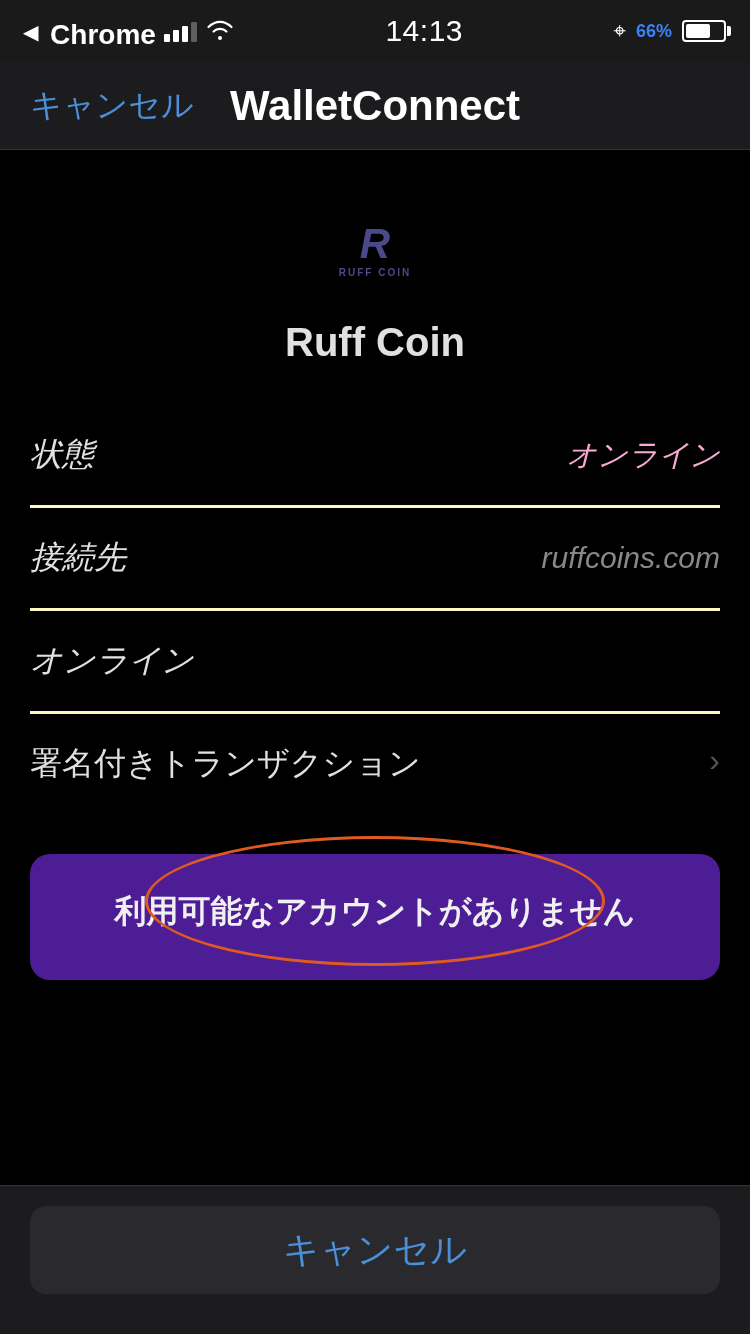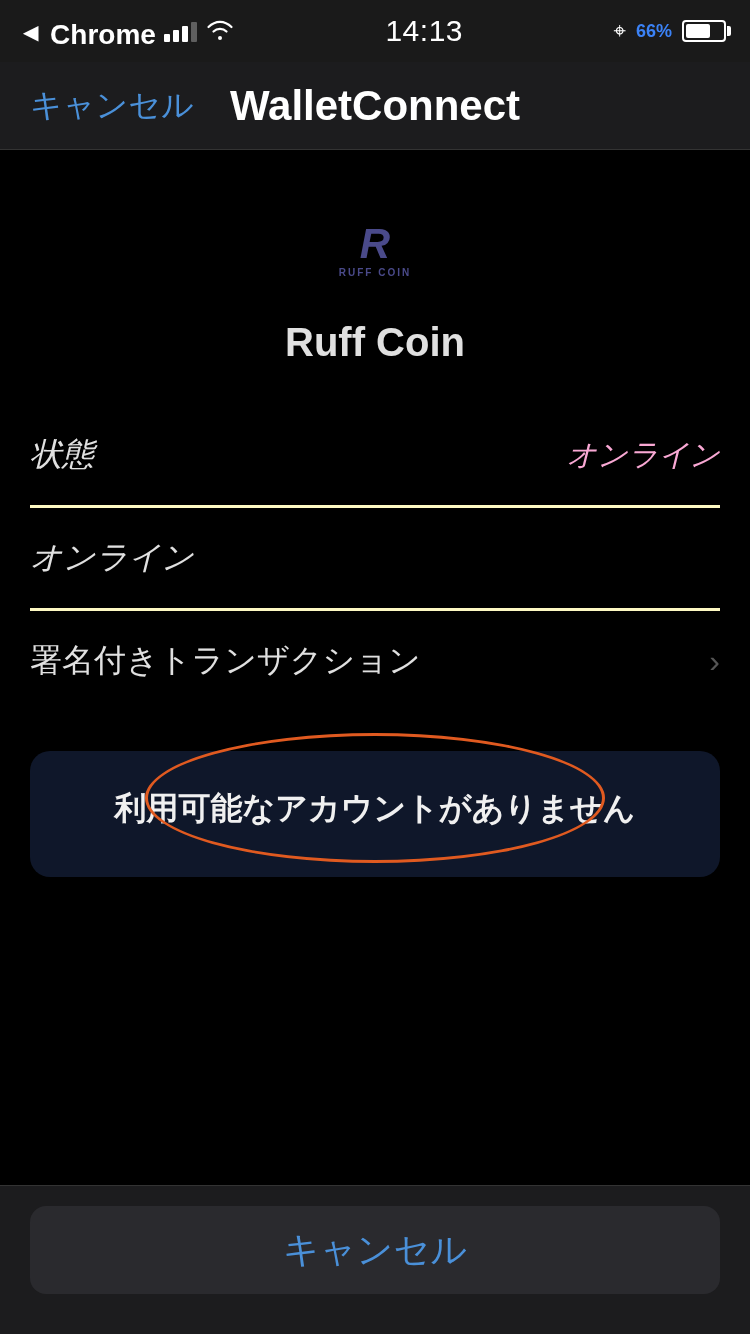--- a/index.html
+++ b/index.html
@@ -206,32 +206,32 @@
       color: #f9a8d4;
     }
     .chevron-right {
       font-size: 32px;
       color: #555;
     }
 
     
     .signed-row {
       display: flex;
-      align-items: center;
+      align-items: flex-start;
       justify-content: space-between;
       padding: 28px 0;
     }
 
     
     .alert-area {
       padding: 20px 30px;
       margin-top: 20px;
     }
     .alert-box {
-      background: #0f172a;
+      background: #4c1d95;
       border-radius: 20px;
       padding: 36px 30px;
       display: flex;
       flex-direction: column;
       align-items: center;
       text-align: center;
       position: relative;
     }
     .alert-ellipse {
       position: absolute;
@@ -328,20 +328,24 @@
     <span class="app-name">Ruff Coin</span>
   </div>
 
   <div class="info-section">
 
     <div class="info-row">
       <span class="info-label">状態</span>
       <span class="info-value online">オンライン</span>
     </div>
 
+    <div class="info-row">
+      <span class="info-label">接続先</span>
+      <span class="info-value">ruffcoins.com</span>
+    </div>
 
     <div class="info-row">
       <span class="info-label">オンライン</span>
       <span class="info-value"></span>
     </div>
 
     <div class="signed-row">
       <span class="info-label">署名付きトランザクション</span>
       <span class="chevron-right">›</span>
     </div>

